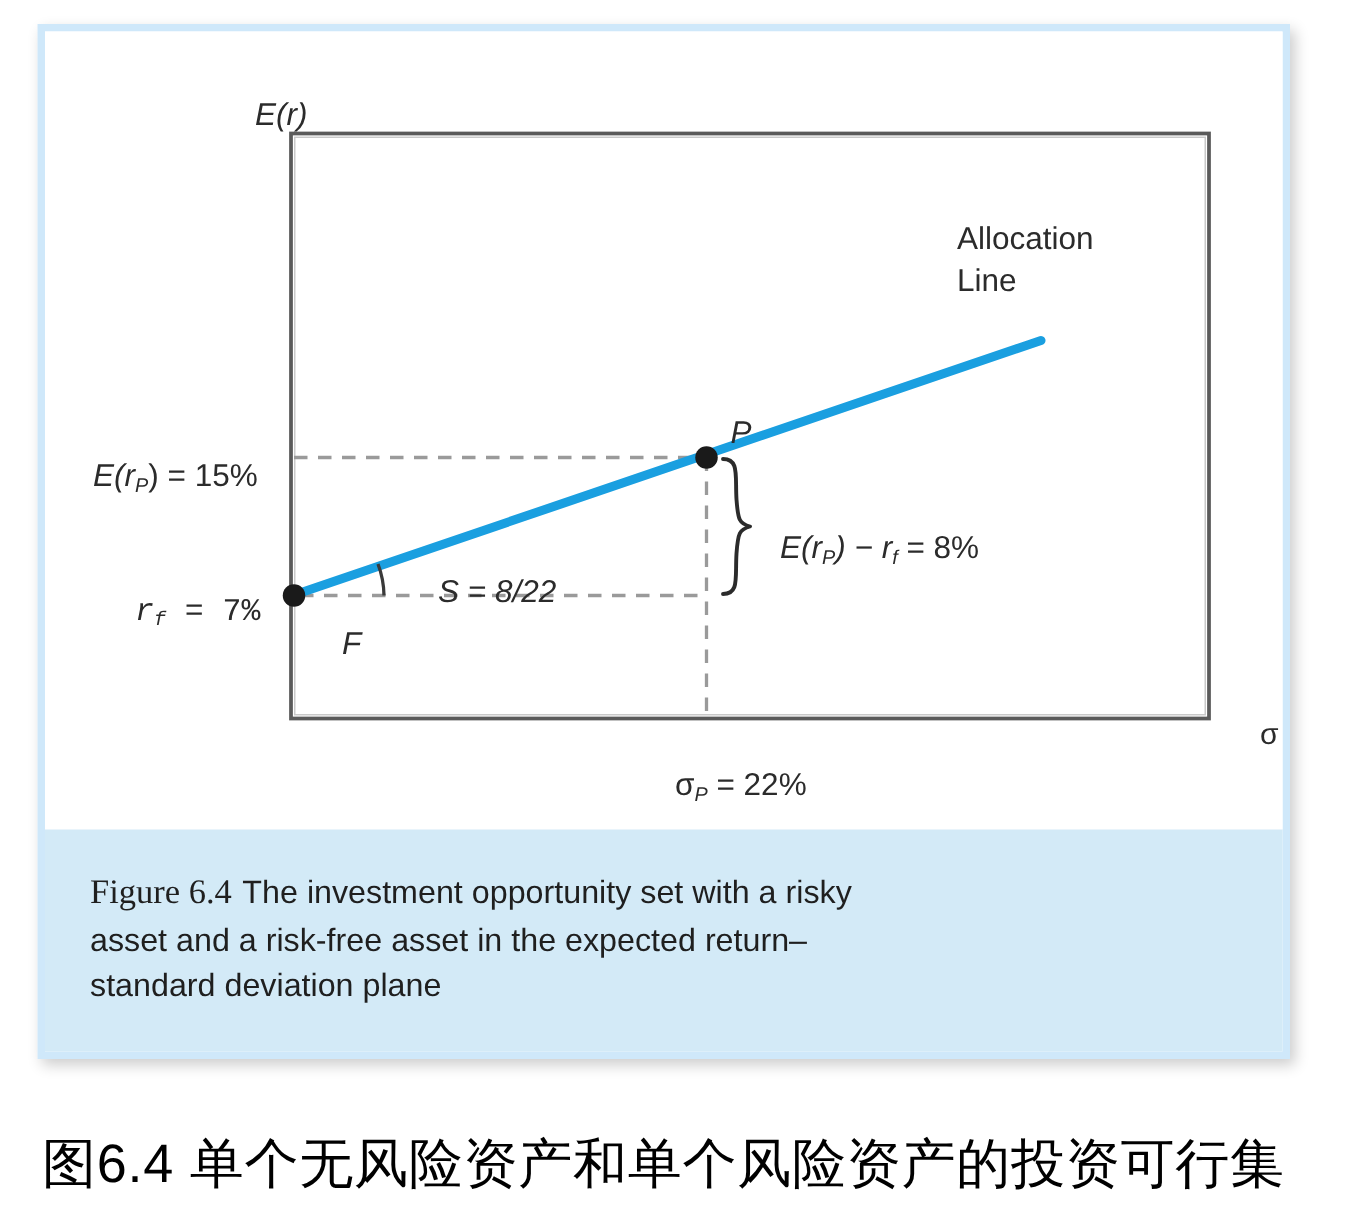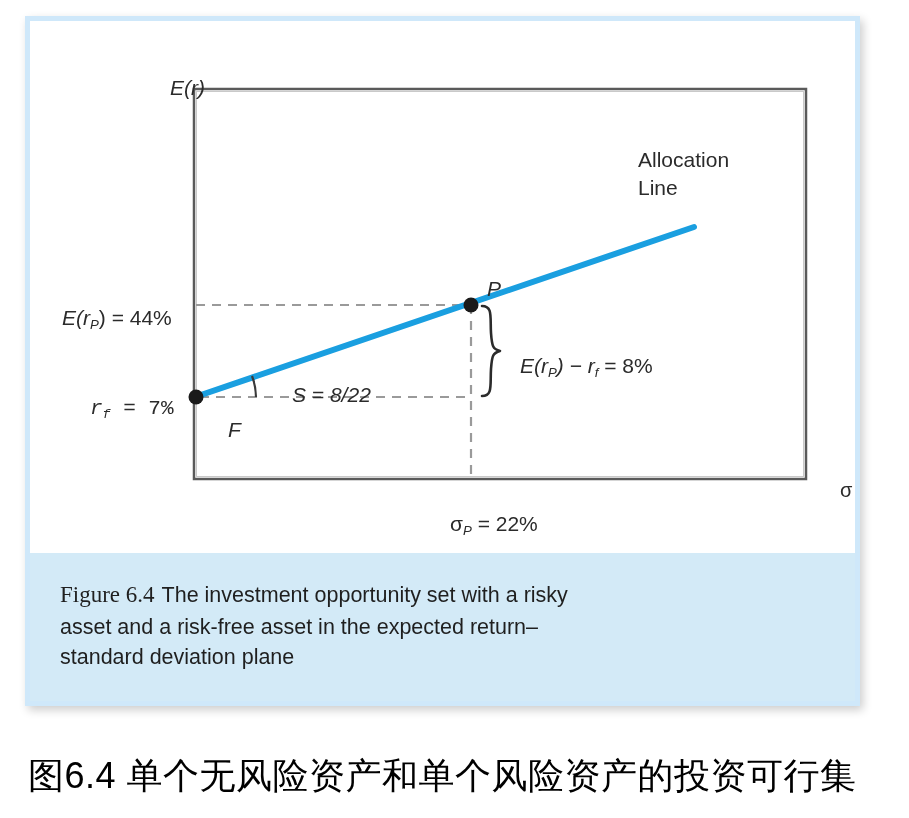--- a/index.html
+++ b/index.html
@@ -55,21 +55,21 @@
     white-space: nowrap;
     line-height: 1.0;
   }
   .mathit { font-style: italic; }
   .sub {
     font-size: 0.63em;
     vertical-align: -0.28em;
     font-style: italic;
   }
 
-  .lbl-er        { left: 140px; top:  56px; font-size: 21px; }
+  .lbl-er        { left: 140px; top:  45px; font-size: 21px; }
   .lbl-cal       { left: 555px; top: 125px; font-size: 21px; line-height: 1.35; }
   .lbl-cal .ind  { display: block; padding-left: 53px; }
   .lbl-erp       { left:  32px; top: 286px; font-size: 21px; }
   .lbl-p         { left: 457px; top: 257px; font-size: 21px; }
   .lbl-spread    { left: 490px; top: 334px; font-size: 21px; }
   .lbl-rf        { left:  60px; top: 377px; font-size: 21px; font-family: Liberation Mono, monospace; }
   .lbl-f         { left: 198px; top: 398px; font-size: 21px; }
   .lbl-sharpe    { left: 262px; top: 363px; font-size: 21px; }
   .lbl-sigma-ax  { left: 810px; top: 459px; font-size: 20px; }
   .lbl-sigma-p   { left: 420px; top: 492px; font-size: 21px; }
@@ -150,21 +150,21 @@
       <div class="lbl lbl-er">
         <span class="mathit">E(r)</span>
       </div>
 
       <div class="lbl lbl-cal">
         <span class="ind">Allocation</span>
         <span class="ind">Line</span>
       </div>
 
       <div class="lbl lbl-erp">
-        <span class="mathit">E(r</span><span class="sub">P</span><span>) = 44%</span>
+        <span class="mathit">E(r</span><span class="sub">P</span><span>) = 15%</span>
       </div>
 
       <div class="lbl lbl-p mathit">P</div>
 
       <div class="lbl lbl-spread">
         <span class="mathit">E(r</span><span class="sub">P</span><span class="mathit">) − r</span><span class="sub">f</span><span> = 8%</span>
       </div>
 
       <div class="lbl lbl-rf">
         <span class="mathit">r</span><span class="sub">f</span><span> = 7%</span>

